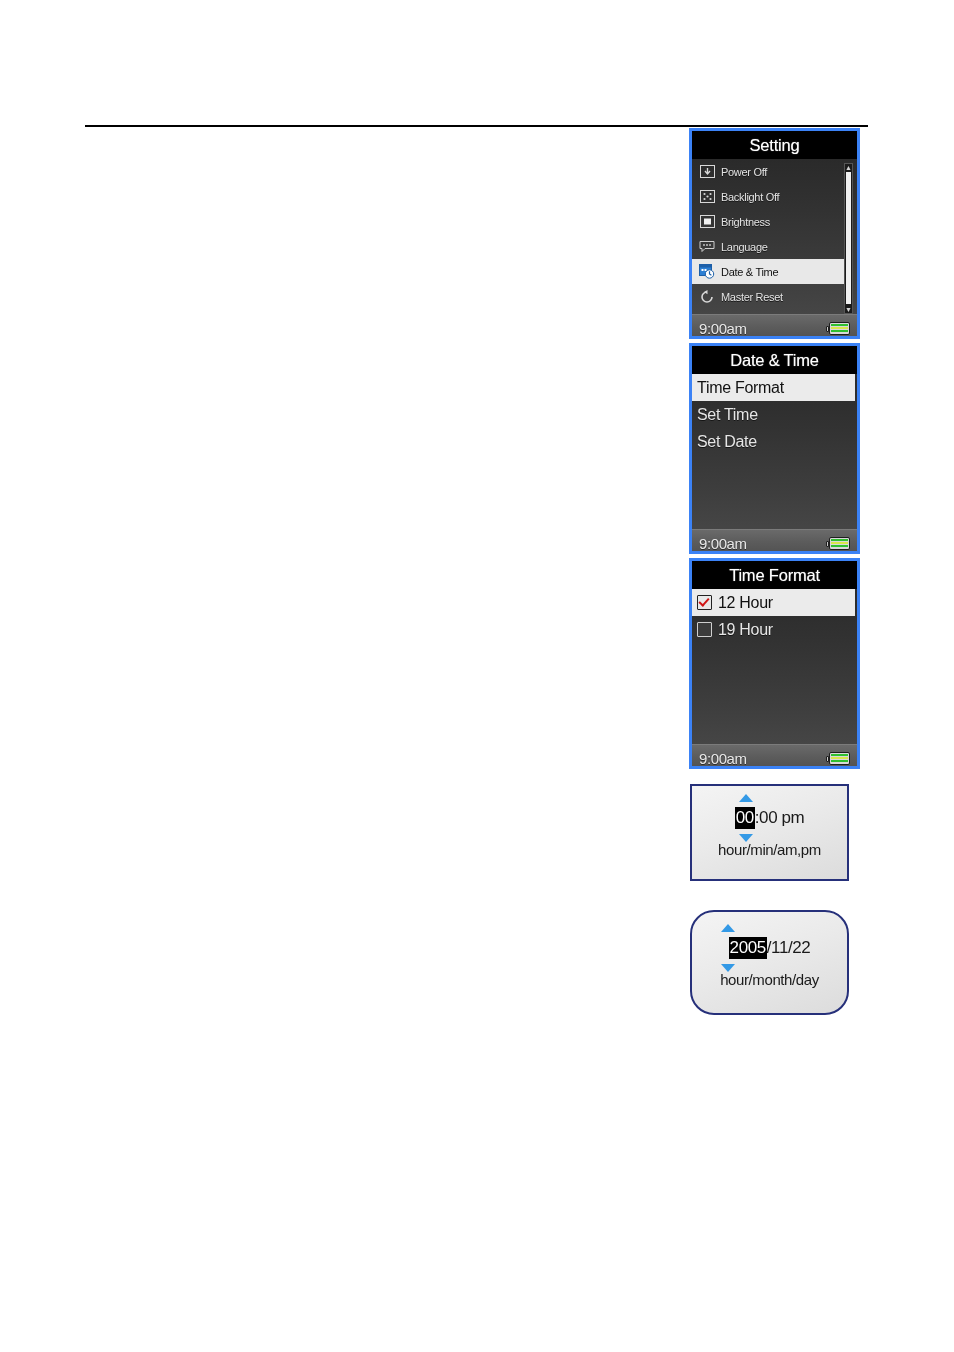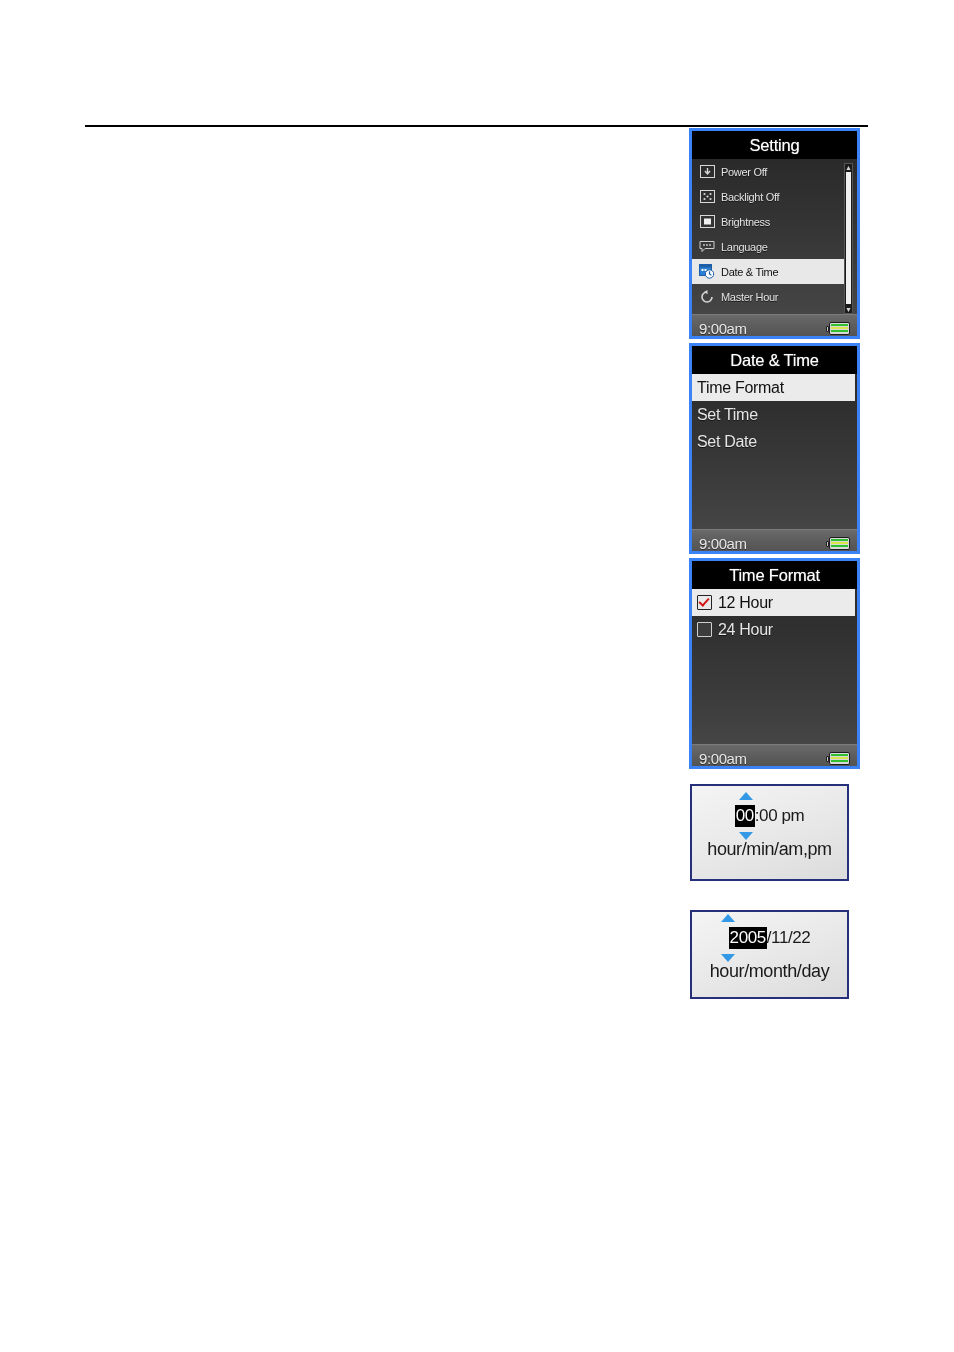--- a/index.html
+++ b/index.html
@@ -223,21 +223,21 @@
     top:-13px;margin-left:-31px;
     border-bottom:8px solid #3399e6;
   }
   .arrow-down{
     bottom:-13px;margin-left:-31px;
     border-top:8px solid #3399e6;
   }
   .spin.date .arrow-up{margin-left:-48px;}
   .spin.date .arrow-down{margin-left:-48px;}
   .callout-cap{
-    font-size:18px;
+    font-size:15px;
     color:#1a1a1a;
     letter-spacing:-0.4px;
     margin-top:10px;
   }
 </style>
 </head>
 <body>
 
 <div class="page-rule"></div>
 
@@ -314,21 +314,21 @@
       <span class="lbl">Date &amp; Time</span>
     </div>
 
     <div class="menu-row">
       <span class="menu-icon">
         <svg width="15" height="14" viewBox="0 0 15 14">
           <path d="M12 7 A5 5 0 1 1 7 2 L7 2" fill="none" stroke="#d8d8d8" stroke-width="1.6"></path>
           <path d="M7.5 0 L7.5 4.2 L4 2.1 Z" fill="#d8d8d8"></path>
         </svg>
       </span>
-      <span class="lbl">Master Hour</span>
+      <span class="lbl">Master Reset</span>
     </div>
 
     <div class="screen-status">
       <span class="status-time">9:00am</span>
       <span class="battery">
           <i></i>
           <i class="mid"></i>
           <i></i>
         </span>
     </div>
@@ -367,21 +367,21 @@
   <div class="screen-title">Time Format</div>
 
   <div class="screen-body" style="height:182px;">
 
     <div class="plain-row sel">
       <span class="chk on"></span>
       <span class="lbl">12 Hour</span>
     </div>
     <div class="plain-row">
       <span class="chk"></span>
-      <span class="lbl">24 Hour</span>
+      <span class="lbl">19 Hour</span>
     </div>
 
     <div class="screen-status">
       <span class="status-time">9:00am</span>
       <span class="battery">
           <i></i>
           <i class="mid"></i>
           <i></i>
         </span>
     </div>
@@ -391,21 +391,21 @@
 <div class="callout" style="top:784px;height:97px;">
   <div class="spin">
     <span class="arrow-up"></span>
     <span class="hl">00</span>
     <span>:00 pm</span>
     <span class="arrow-down"></span>
   </div>
   <div class="callout-cap">hour/min/am,pm</div>
 </div>
 
-<div class="callout" style="top:910px;height:89px;">
+<div class="callout" style="top:910px;height:105px;border-radius:24px;">
   <div class="spin date">
     <span class="arrow-up"></span>
     <span class="hl">2005</span>
     <span>/11/22</span>
     <span class="arrow-down"></span>
   </div>
   <div class="callout-cap">hour/month/day</div>
 </div>
 
 </body></html>

